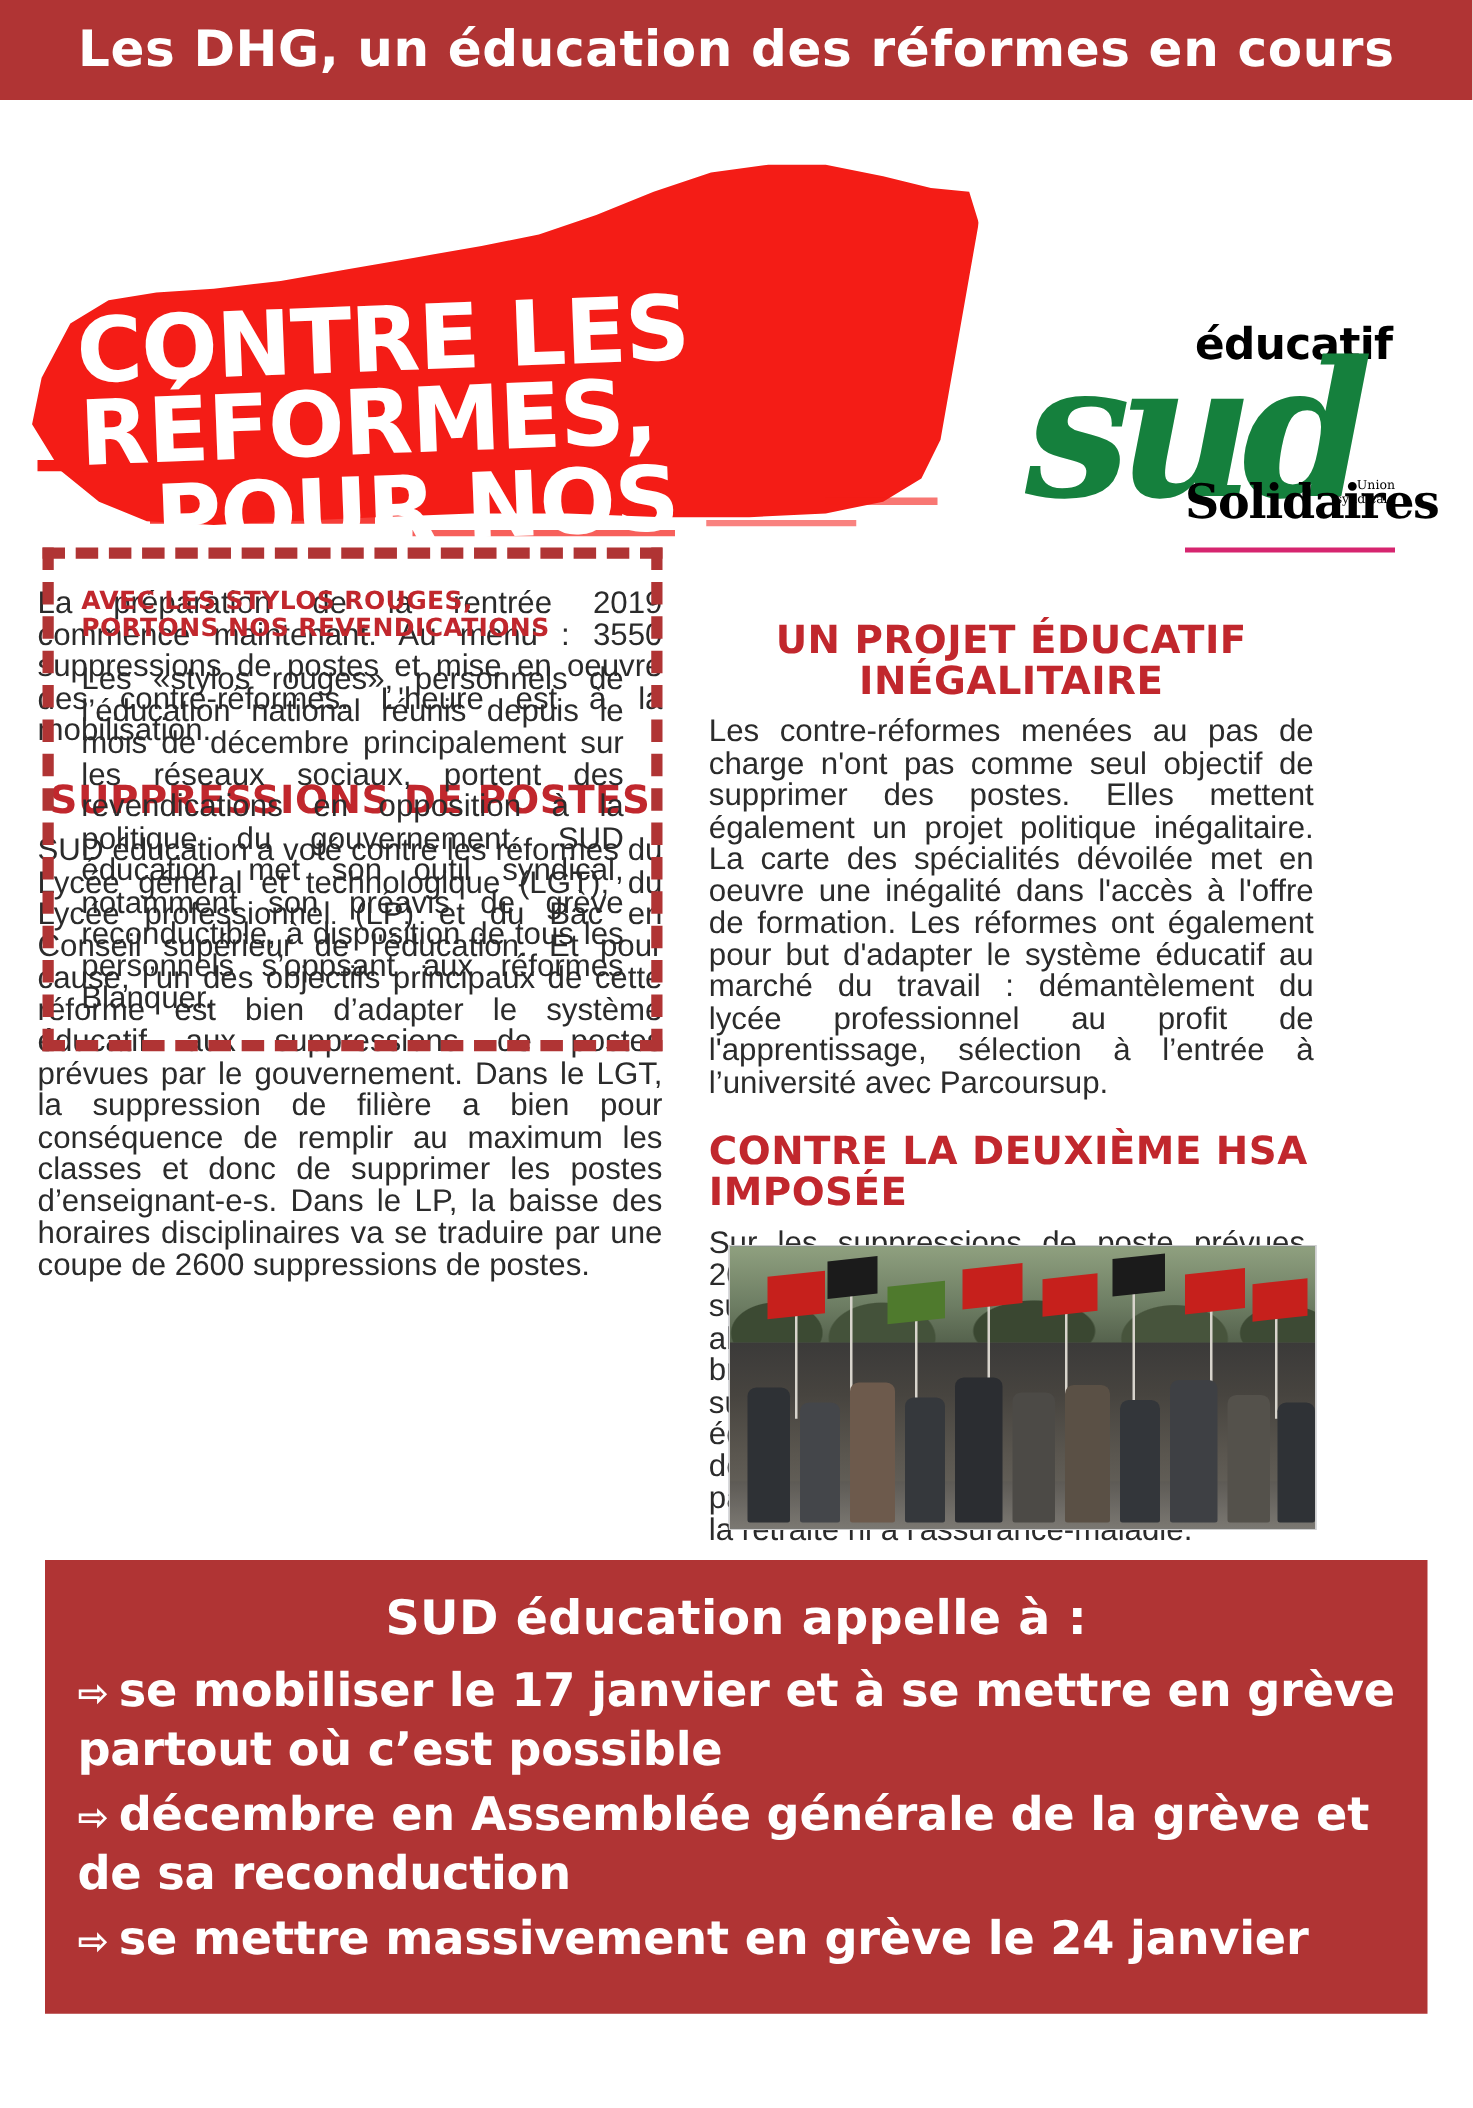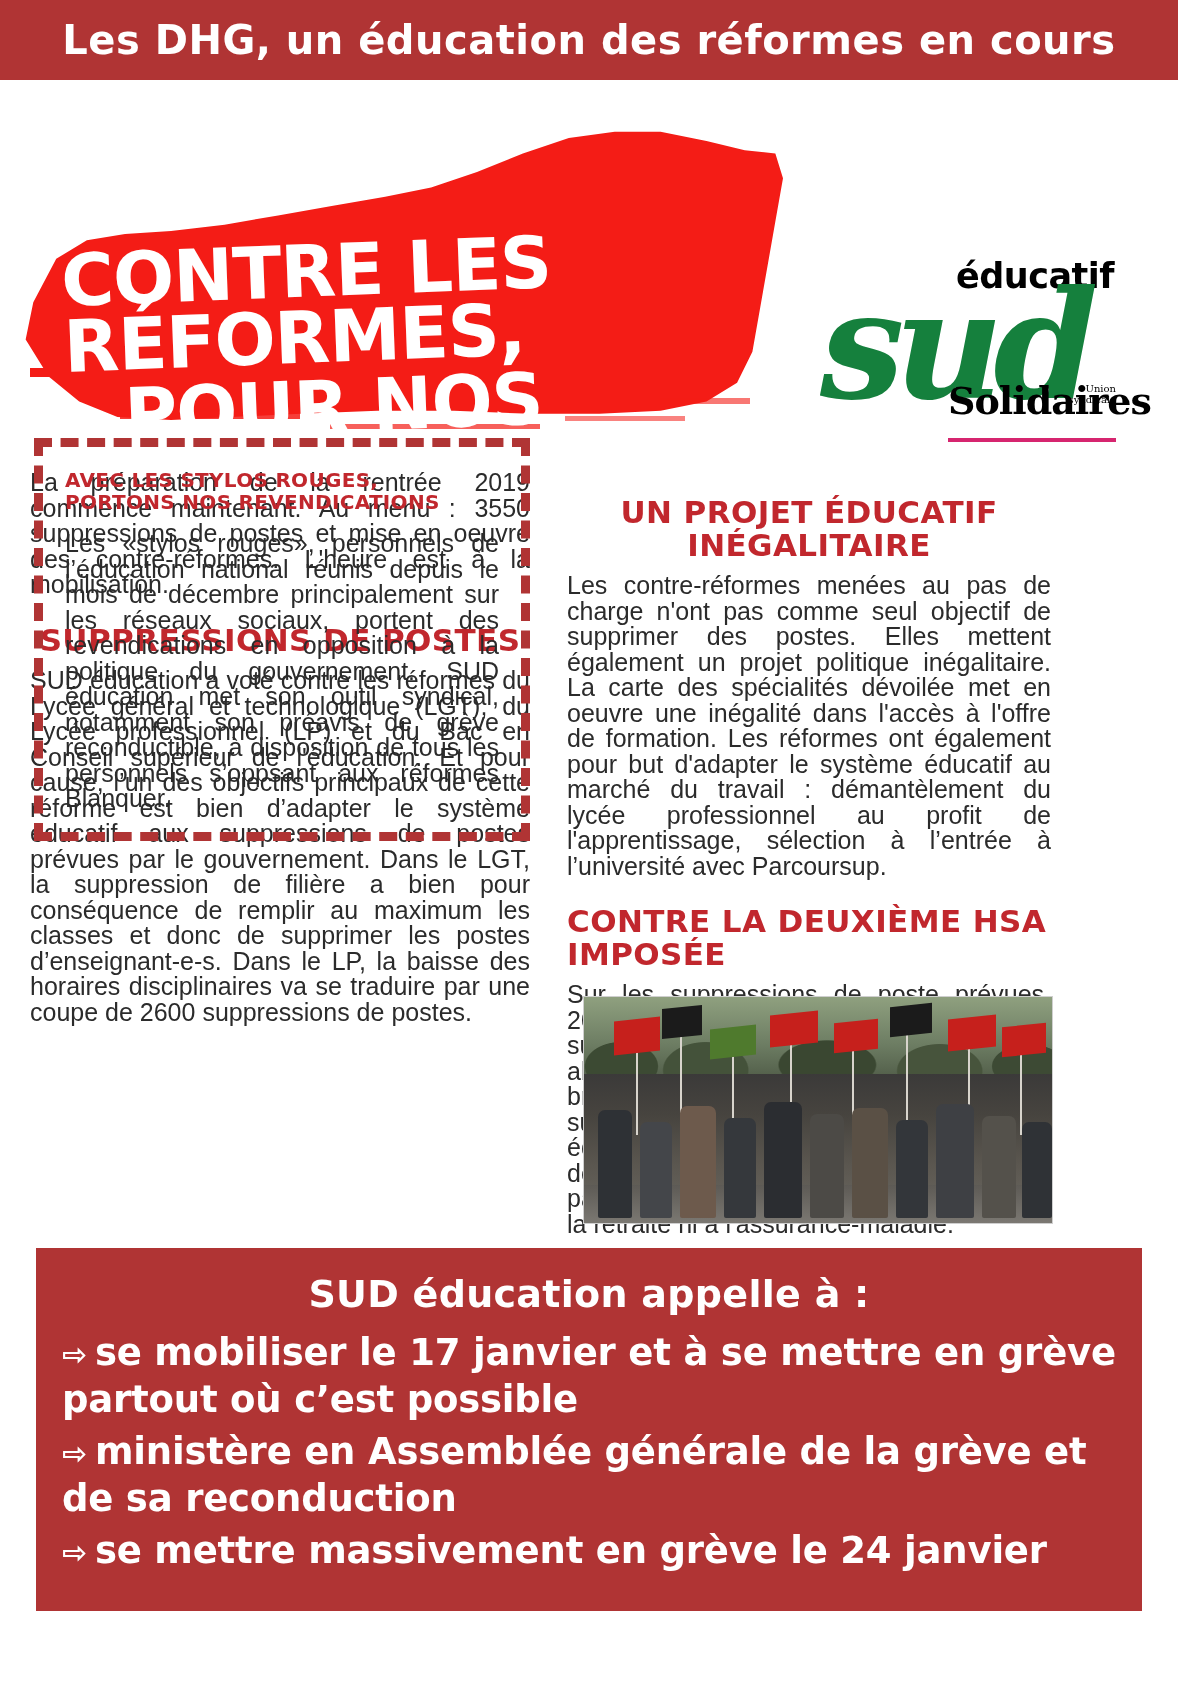--- a/index.html
+++ b/index.html
@@ -371,18 +371,18 @@
   <div class="person" style="left:438px; width:30px; height:96px;  background:#2f3236;"></div>
 </div>
 
 <div class="call-box">
   <div class="call-title">SUD éducation appelle à  :</div>
 
   <div class="call-item">
     <span class="arrow">⇨</span><span>se mobiliser le 17 janvier et à se mettre en grève partout où c’est possible</span>
   </div>
   <div class="call-item">
-    <span class="arrow">⇨</span><span>ministère en Assemblée générale de la grève et de sa reconduction</span>
+    <span class="arrow">⇨</span><span>décembre en Assemblée générale de la grève et de sa reconduction</span>
   </div>
   <div class="call-item">
     <span class="arrow">⇨</span><span>se mettre massivement en grève le 24 janvier</span>
   </div>
 </div>
 
 </body></html>

